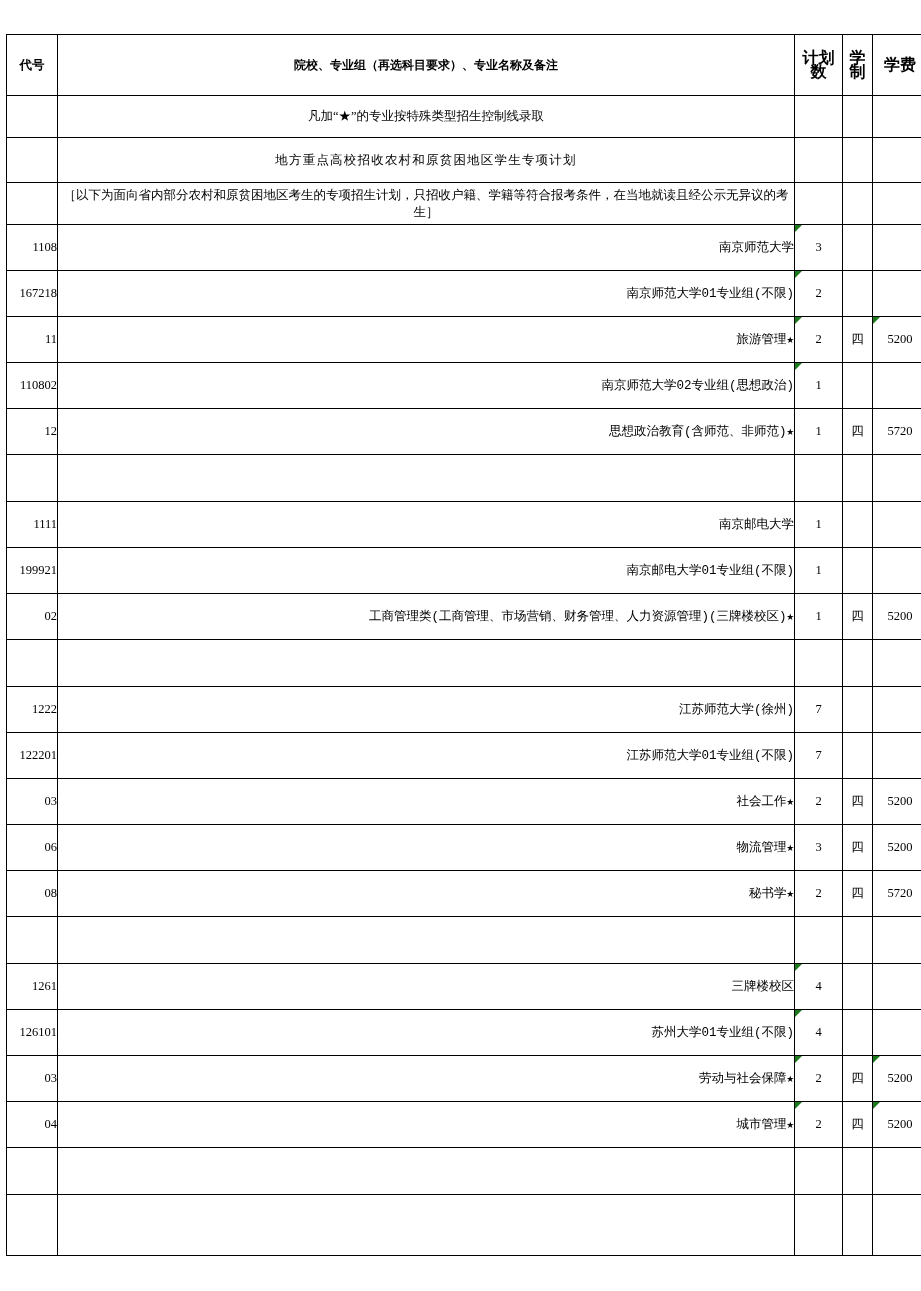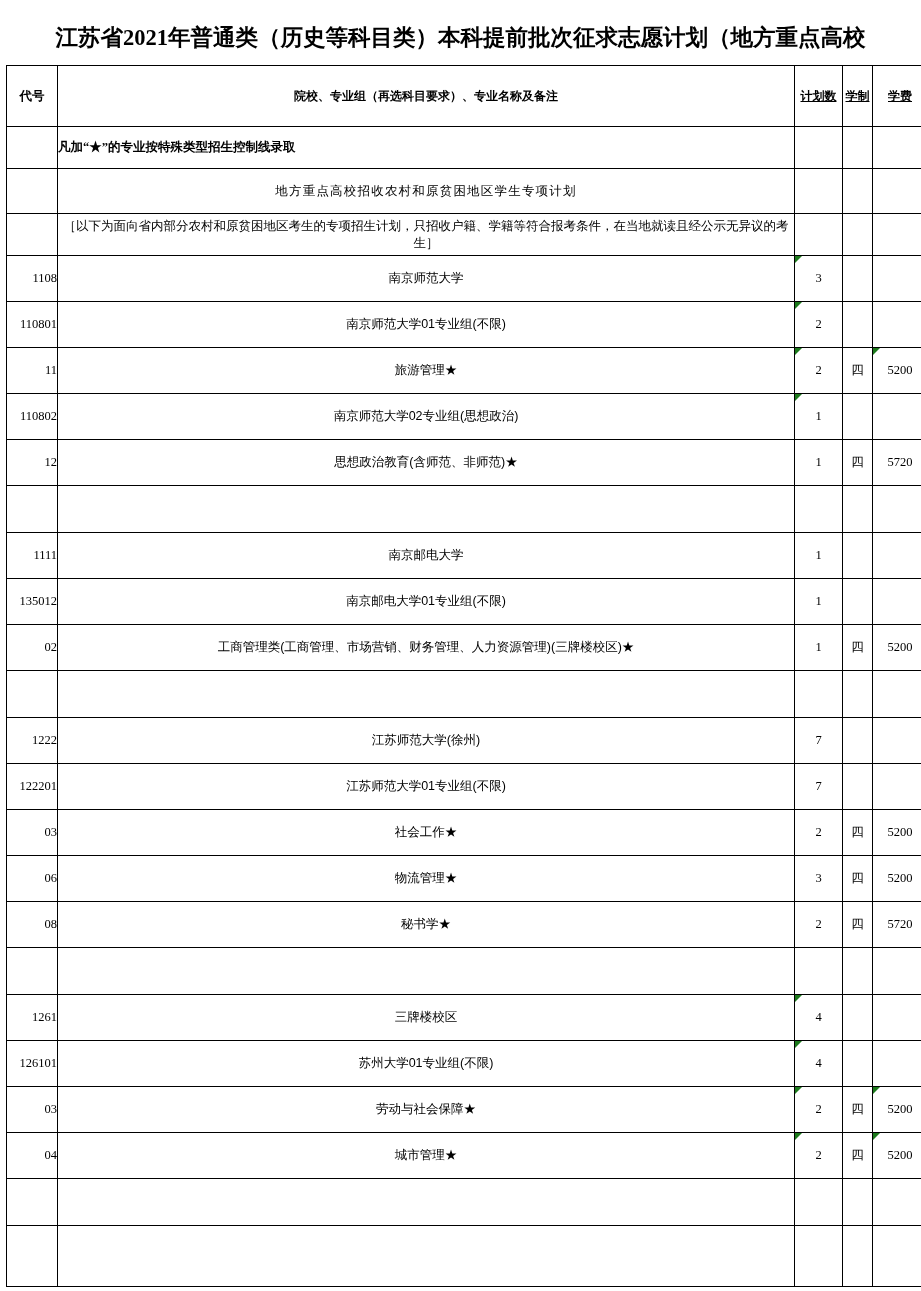--- a/index.html
+++ b/index.html
@@ -54,33 +54,33 @@
   
   .hdr td{
     font-family:"Liberation Serif","DejaVu Serif",serif;
     font-weight:bold;
     text-align:center;
     font-size:15px;
     height:60px;
     border-radius:13px;
   }
   .hdr .vert{
-    font-size:12px;
+    font-size:16px;
     line-height:14.5px;
     letter-spacing:0;
     display:block;
     padding:2px 0;
-    text-decoration:underline;
   }
   .hdr .wide{font-size:12px;}
 
   
   .starnote td{
     font-family:"Liberation Serif","DejaVu Serif",serif;
-    font-weight:bold;
+    font-weight:normal;
+    text-align:center;
     font-size:12.5px;
     height:41px;
   }
   
   .section td{
     font-family:"Liberation Serif","DejaVu Serif",serif;
     font-weight:normal;
     text-align:center;
     font-size:20px;
     letter-spacing:1.2px;
@@ -97,24 +97,24 @@
     padding:2px 10px;
   }
   
   .drow td{height:45px;}
   .cell-code{
     text-align:right;
     font-family:"Liberation Serif","DejaVu Serif",serif;
     font-size:13px;
   }
   .cell-name{
-    text-align:center;
+    text-align:right;
     padding-left:6px;
     font-size:12.5px;
-    font-family:Liberation Sans, sans-serif;
+    font-family:Liberation Mono, monospace;
   }
   .cell-num{
     text-align:center;
     font-family:"Liberation Serif","DejaVu Serif",serif;
     font-size:13px;
   }
   .cell-len{
     text-align:center;
     font-size:12.5px;
     font-family:"Liberation Sans","DejaVu Sans",sans-serif;
@@ -138,21 +138,20 @@
     border-top:7px solid #1c7a1c;
     border-right:7px solid transparent;
   }
 </style>
 </head>
 <body>
 
 <div class="page">
 
   <h1 class="doc-title">
-    <span class="ln">江苏省2021年普通类（历史等科目类）本科提前批次征求志愿计划（地方重点高校</span>
   </h1>
 
   <table class="plan">
     <colgroup>
       <col class="c-code">
         <col class="c-name">
         <col class="c-plan">
         <col class="c-len">
         <col class="c-fee">
     </colgroup>
@@ -200,21 +199,21 @@
       </tr>
 
     <tr class="drow">
           <td class="cell-code">1108</td>
           <td class="cell-name">南京师范大学</td>
           <td class="cell-num mark">3</td>
           <td class="cell-len"></td>
           <td class="cell-fee"></td>
         </tr>
         <tr class="drow">
-          <td class="cell-code">110801</td>
+          <td class="cell-code">167218</td>
           <td class="cell-name">南京师范大学01专业组(不限)</td>
           <td class="cell-num mark">2</td>
           <td class="cell-len"></td>
           <td class="cell-fee"></td>
         </tr>
         <tr class="drow">
           <td class="cell-code">11</td>
           <td class="cell-name">旅游管理★</td>
           <td class="cell-num mark">2</td>
           <td class="cell-len">四</td>
@@ -242,21 +241,21 @@
           <td class="cell-fee"></td>
         </tr>
         <tr class="drow thickbottom">
           <td class="cell-code">1111</td>
           <td class="cell-name">南京邮电大学</td>
           <td class="cell-num">1</td>
           <td class="cell-len"></td>
           <td class="cell-fee"></td>
         </tr>
         <tr class="drow">
-          <td class="cell-code">135012</td>
+          <td class="cell-code">199921</td>
           <td class="cell-name">南京邮电大学01专业组(不限)</td>
           <td class="cell-num">1</td>
           <td class="cell-len"></td>
           <td class="cell-fee"></td>
         </tr>
         <tr class="drow">
           <td class="cell-code">02</td>
           <td class="cell-name">工商管理类(工商管理、市场营销、财务管理、人力资源管理)(三牌楼校区)★</td>
           <td class="cell-num">1</td>
           <td class="cell-len">四</td>

